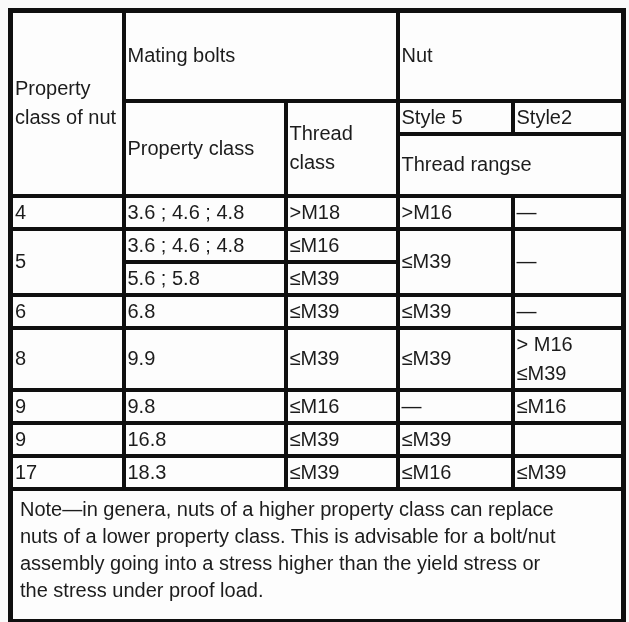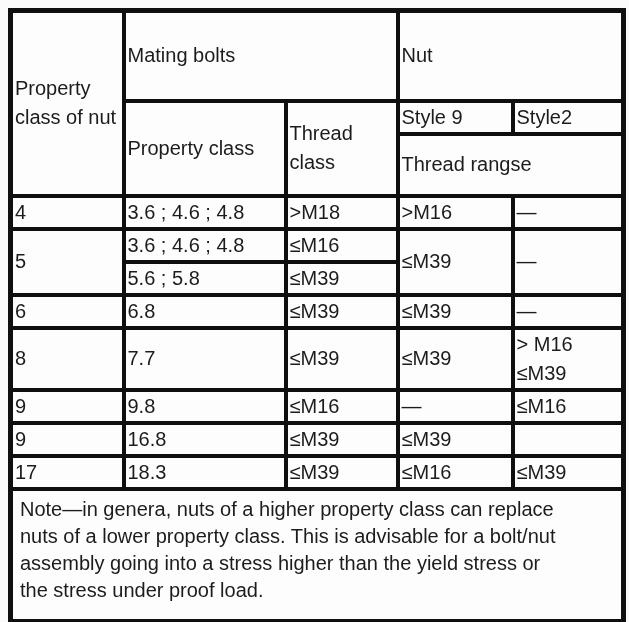--- a/index.html
+++ b/index.html
@@ -68,21 +68,21 @@
     </colgroup>
     <tbody>
       <tr class="hrow1">
         <td rowspan="3">Property class of nut</td>
         <td colspan="2">Mating bolts</td>
         <td colspan="2">Nut</td>
       </tr>
       <tr class="hrow2a">
         <td rowspan="2">Property class</td>
         <td rowspan="2">Thread class</td>
-        <td>Style 9</td>
+        <td>Style 5</td>
         <td>Style2</td>
       </tr>
       <tr class="hrow2b">
         <td colspan="2">Thread rangse</td>
       </tr>
 
       <tr class="drow">
         <td>4</td>
         <td>3.6 ; 4.6 ; 4.8</td>
         <td>&gt;M18</td>
@@ -105,21 +105,21 @@
       <tr class="drow">
         <td>6</td>
         <td>6.8</td>
         <td>≤M39</td>
         <td>≤M39</td>
         <td>—</td>
       </tr>
 
       <tr class="drow-tall">
         <td>8</td>
-        <td>7.7</td>
+        <td>9.9</td>
         <td>≤M39</td>
         <td>≤M39</td>
         <td>&gt; M16
 ≤M39</td>
       </tr>
 
       <tr class="drow">
         <td>9</td>
         <td>9.8</td>
         <td>≤M16</td>

